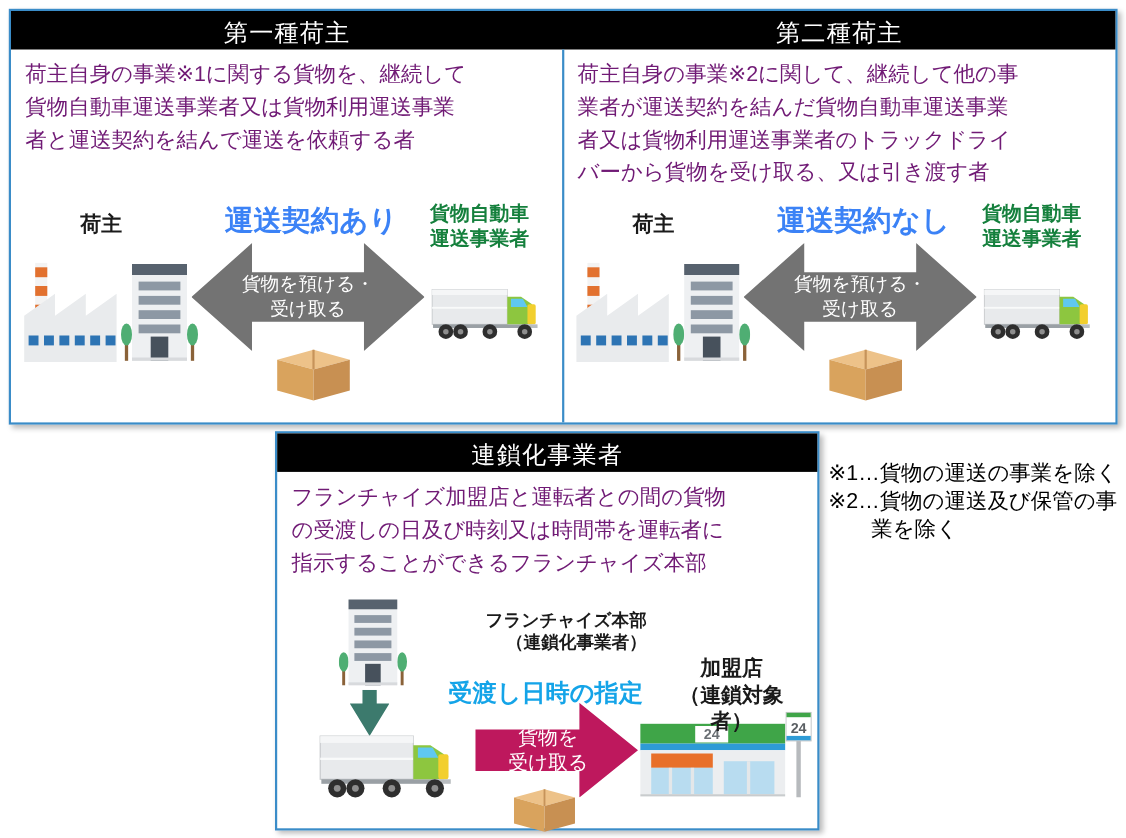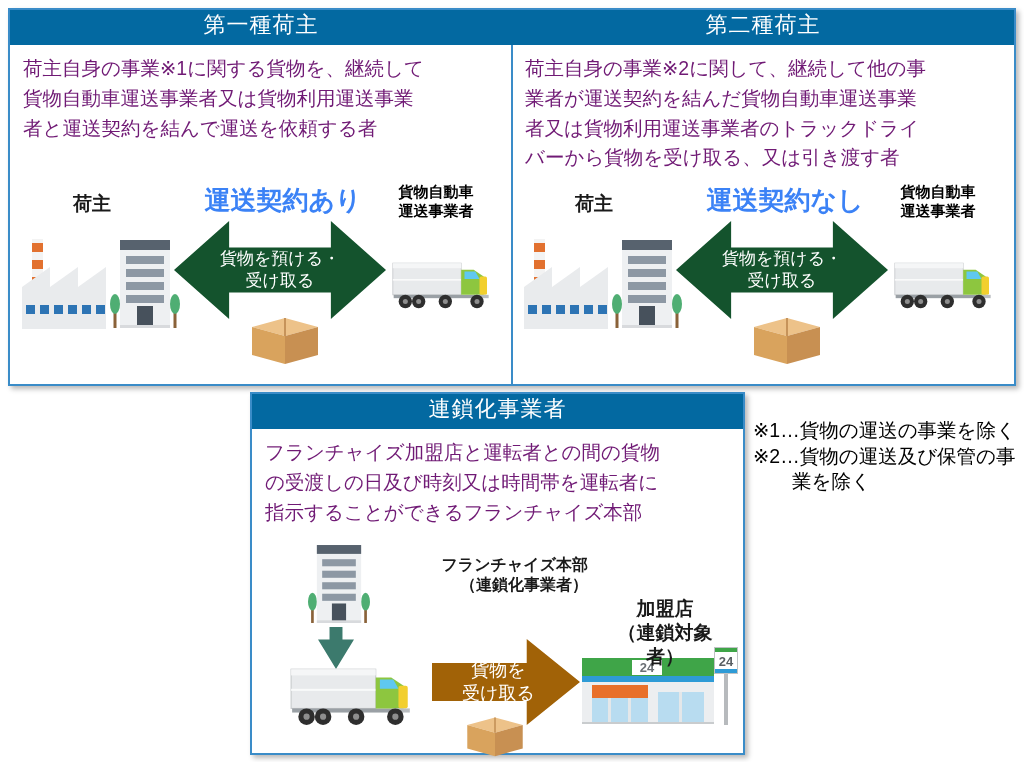--- a/index.html
+++ b/index.html
@@ -10,22 +10,22 @@
     color:#333;
   }
   .panel {
     position:absolute; background:#fff;
     border:2px solid #3a8cc8;
     box-shadow:3px 3px 5px rgba(0,0,0,0.28);
   }
   #top-panel { left:8px; top:8px; width:1008px; height:378px; }
   #chain-panel { left:250px; top:392px; width:495px; height:363px; }
   .header-band {
-    background:#0369a1; color:#fff; height:35px;
-    display:flex; align-items:flex-start;
+    background:#000000; color:#fff; height:35px;
+    display:flex; align-items:flex-end;
   }
   .header-title {
     flex:1; text-align:center; font-size:22px; letter-spacing:1px;
   }
   .panel-body { position:relative; height:calc(100% - 35px); }
   #top-panel .divider {
     position:absolute; left:50%; top:0; bottom:0; width:2px;
     background:#3a8cc8; margin-left:-1px;
   }
   .half { position:absolute; top:0; height:100%; width:50%; }
@@ -39,25 +39,25 @@
   .shipper-label {
     position:absolute; left:40px; top:146px; width:84px; text-align:center;
     font-size:19px; font-weight:bold; color:#1a1a1a;
   }
   .contract-label {
     position:absolute; left:188px; top:138px; width:170px; text-align:center;
     font-size:26px; font-weight:bold; color:#3b82f6;
   }
   .carrier-label {
     position:absolute; left:364px; top:138px; width:124px; text-align:center;
-    font-size:15px; font-weight:bold; line-height:1.25; color:#000000;
+    font-size:18px; font-weight:bold; line-height:1.25; color:#15803d;
   }
   .double-arrow {
     position:absolute; left:164px; top:176px; width:212px; height:98px;
-    background:#14532d;
+    background:#737373;
     clip-path:polygon(0 50%, 26% 0, 26% 27%, 74% 27%, 74% 0, 100% 50%, 74% 100%, 74% 73%, 26% 73%, 26% 100%);
     display:flex; align-items:center; justify-content:center;
   }
   .double-arrow .arrow-text {
     color:#fff; font-size:17px; line-height:1.3; text-align:center;
   }
   .factory { position:absolute; left:8px; top:190px; width:92px; height:95px; }
   .building { position:absolute; left:100px; top:192px; width:70px; height:94px; }
   .truck-s { position:absolute; left:382px; top:212px; width:100px; height:54px; }
   .box-s { position:absolute; left:236px; top:270px; width:78px; height:50px; }
@@ -72,21 +72,21 @@
     font-size:22px; font-weight:bold; color:#14a4e8;
   }
   .down-arrow {
     position:absolute; left:66px; top:198px; width:36px; height:42px;
     background:#3c7a6d;
     clip-path:polygon(32% 0, 68% 0, 68% 30%, 100% 30%, 50% 100%, 0 30%, 32% 30%);
   }
   .truck-l { position:absolute; left:38px; top:234px; width:124px; height:64px; }
   .right-arrow {
     position:absolute; left:180px; top:210px; width:148px; height:86px;
-    background:#a16207;
+    background:#be185d;
     clip-path:polygon(0 28%, 64% 28%, 64% 0, 100% 50%, 64% 100%, 64% 72%, 0 72%);
     display:flex; align-items:center;padding-left:28px;
   }
   .right-arrow .arrow-text {
     width:64%; text-align:center; color:#fff; font-size:18px; line-height:1.3;
   }
   .box-l { position:absolute; left:210px; top:286px; width:66px; height:42px; }
   .store { position:absolute; left:330px; top:228px; width:132px; height:68px; }
   .pole { position:absolute; left:462px; top:218px; width:24px; height:78px; }
   .store-label {
@@ -226,20 +226,21 @@
   </div>
   <div class="panel-body">
     <div class="desc">フランチャイズ加盟店と運転者との間の貨物
 の受渡しの日及び時刻又は時間帯を運転者に
 指示することができるフランチャイズ本部</div>
     <svg class="hq-building" viewBox="0 0 70 92">
         <use href="#building-g"></use>
       </svg>
     <div class="hq-label pre">フランチャイズ本部
 （連鎖化事業者）</div>
+    <div class="designation-label">受渡し日時の指定</div>
     <div class="down-arrow"></div>
     <svg class="truck-l" viewBox="0 0 120 62">
         <use href="#truck-g"></use>
       </svg>
     <div class="right-arrow">
       <div class="arrow-text pre">貨物を
 受け取る</div>
     </div>
     <svg class="box-l" viewBox="0 0 78 50">
         <use href="#box-g"></use>

